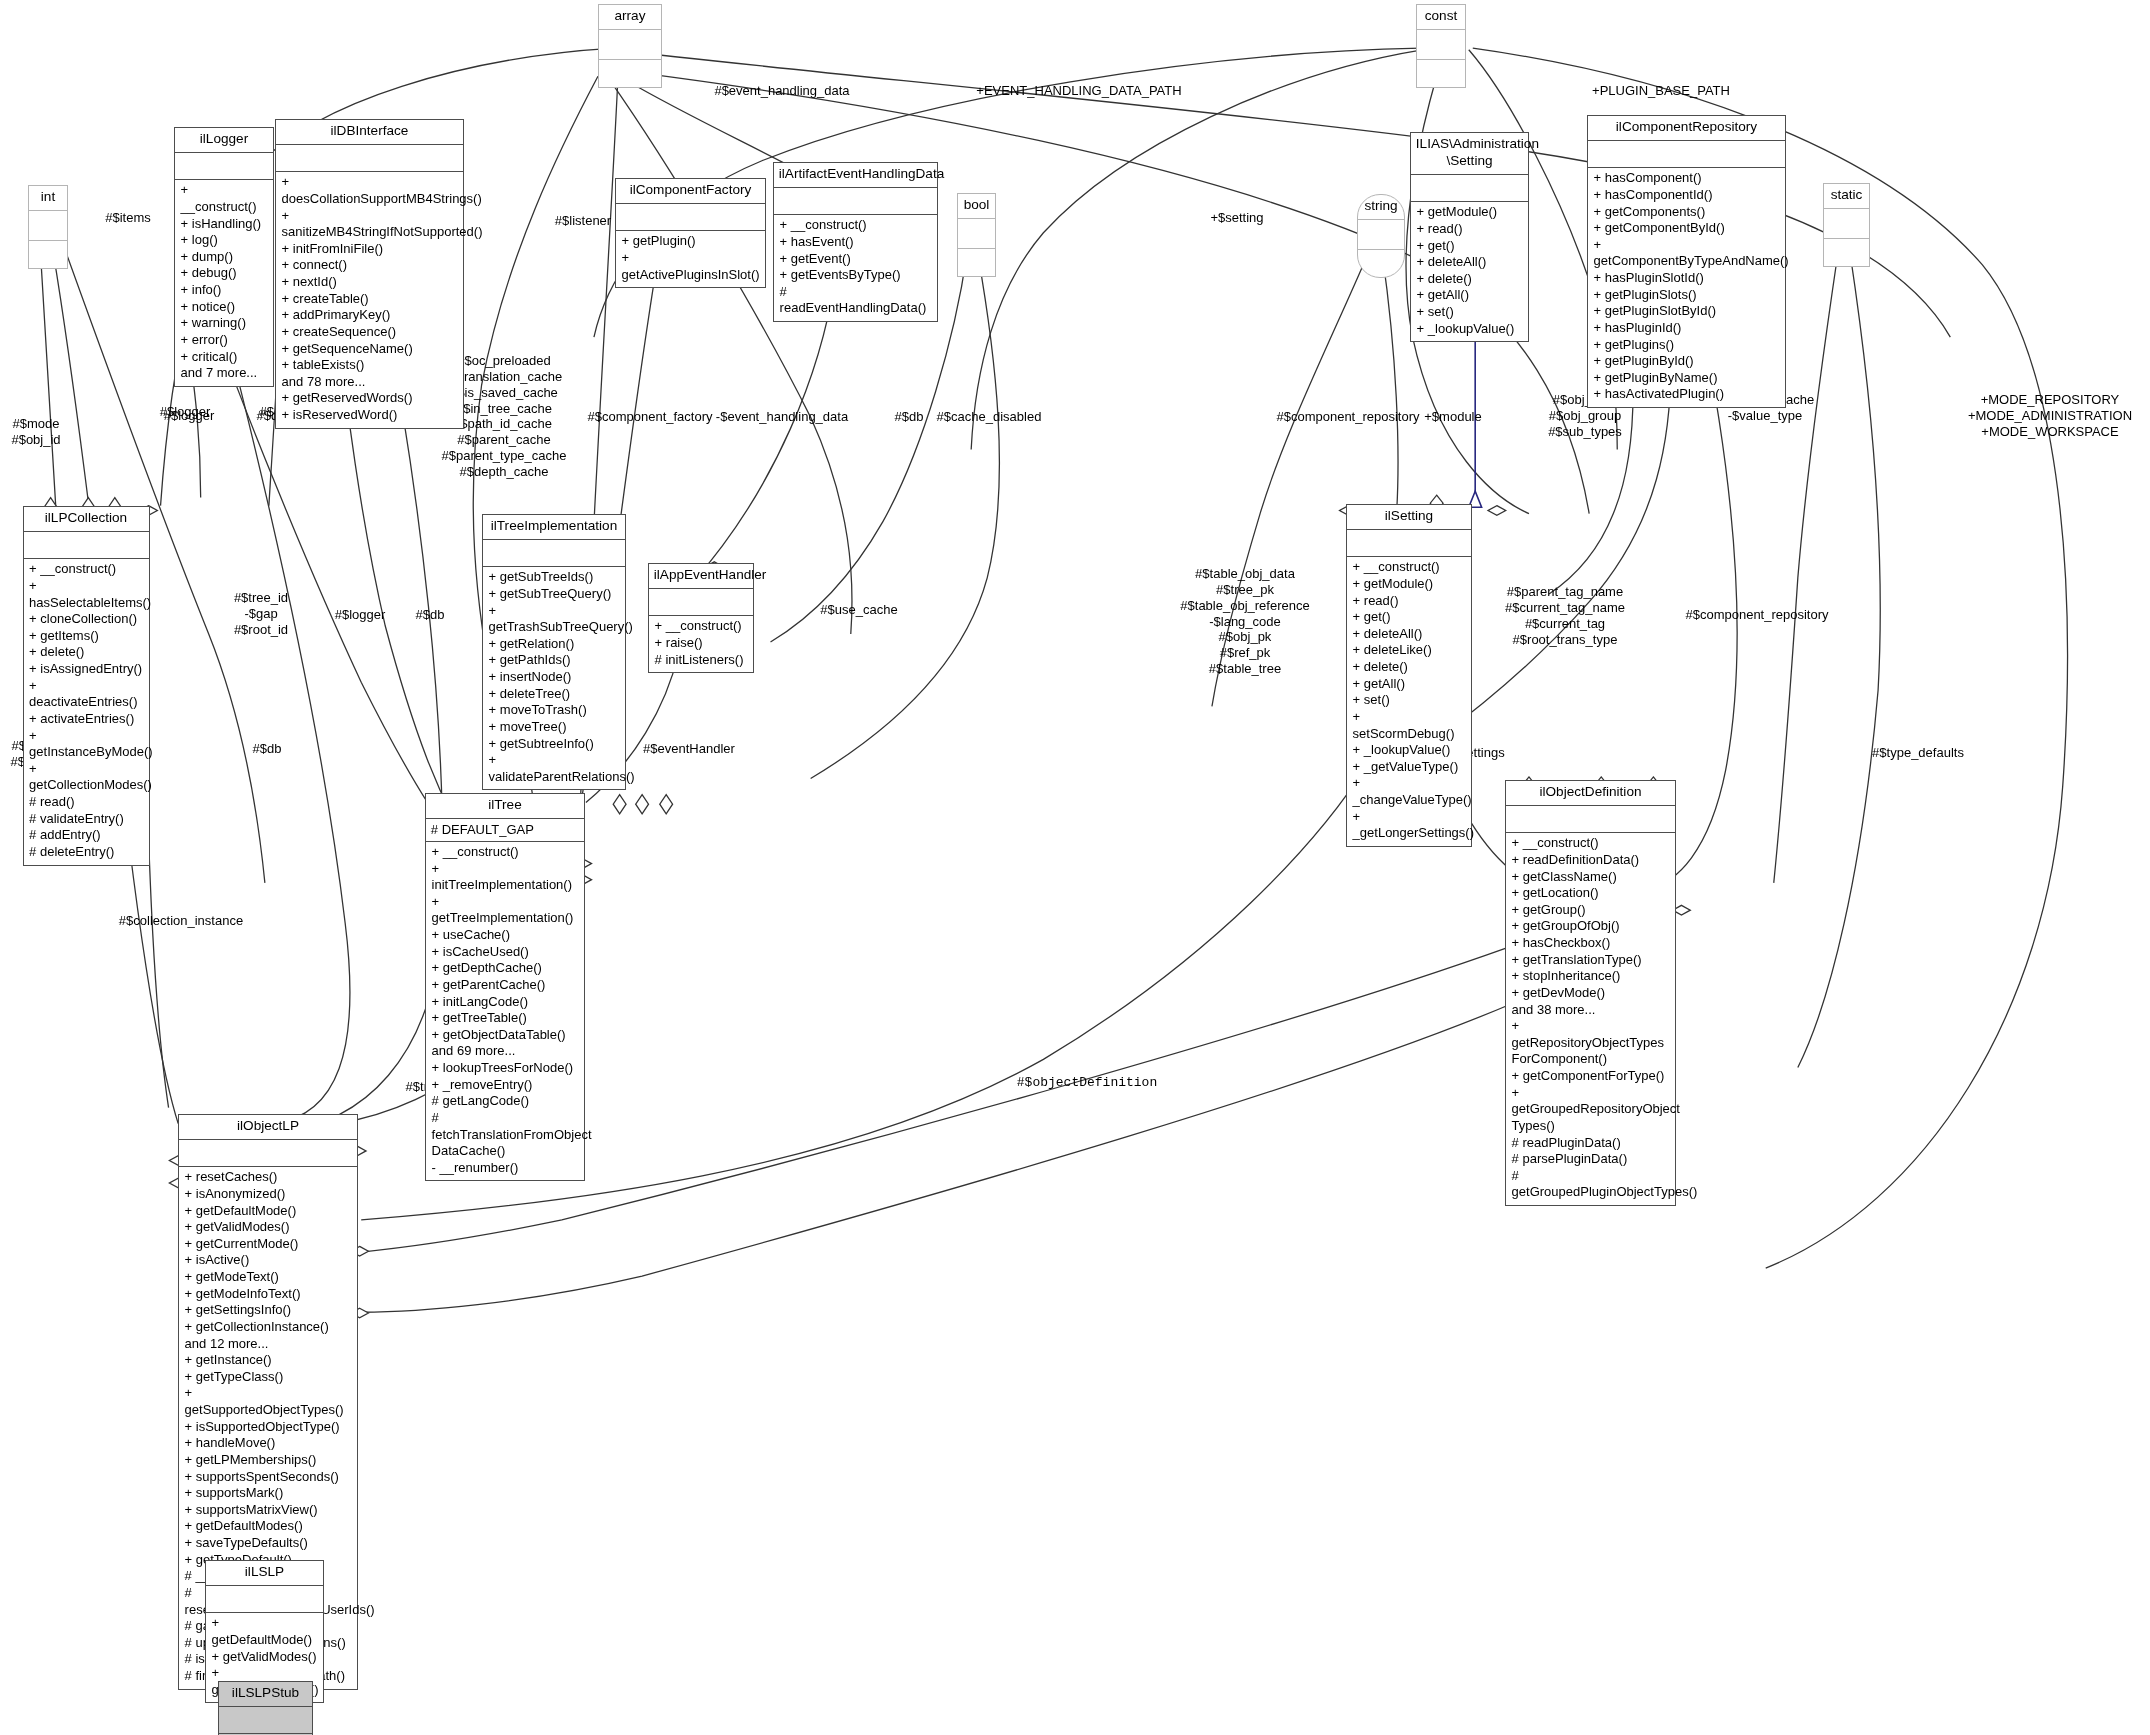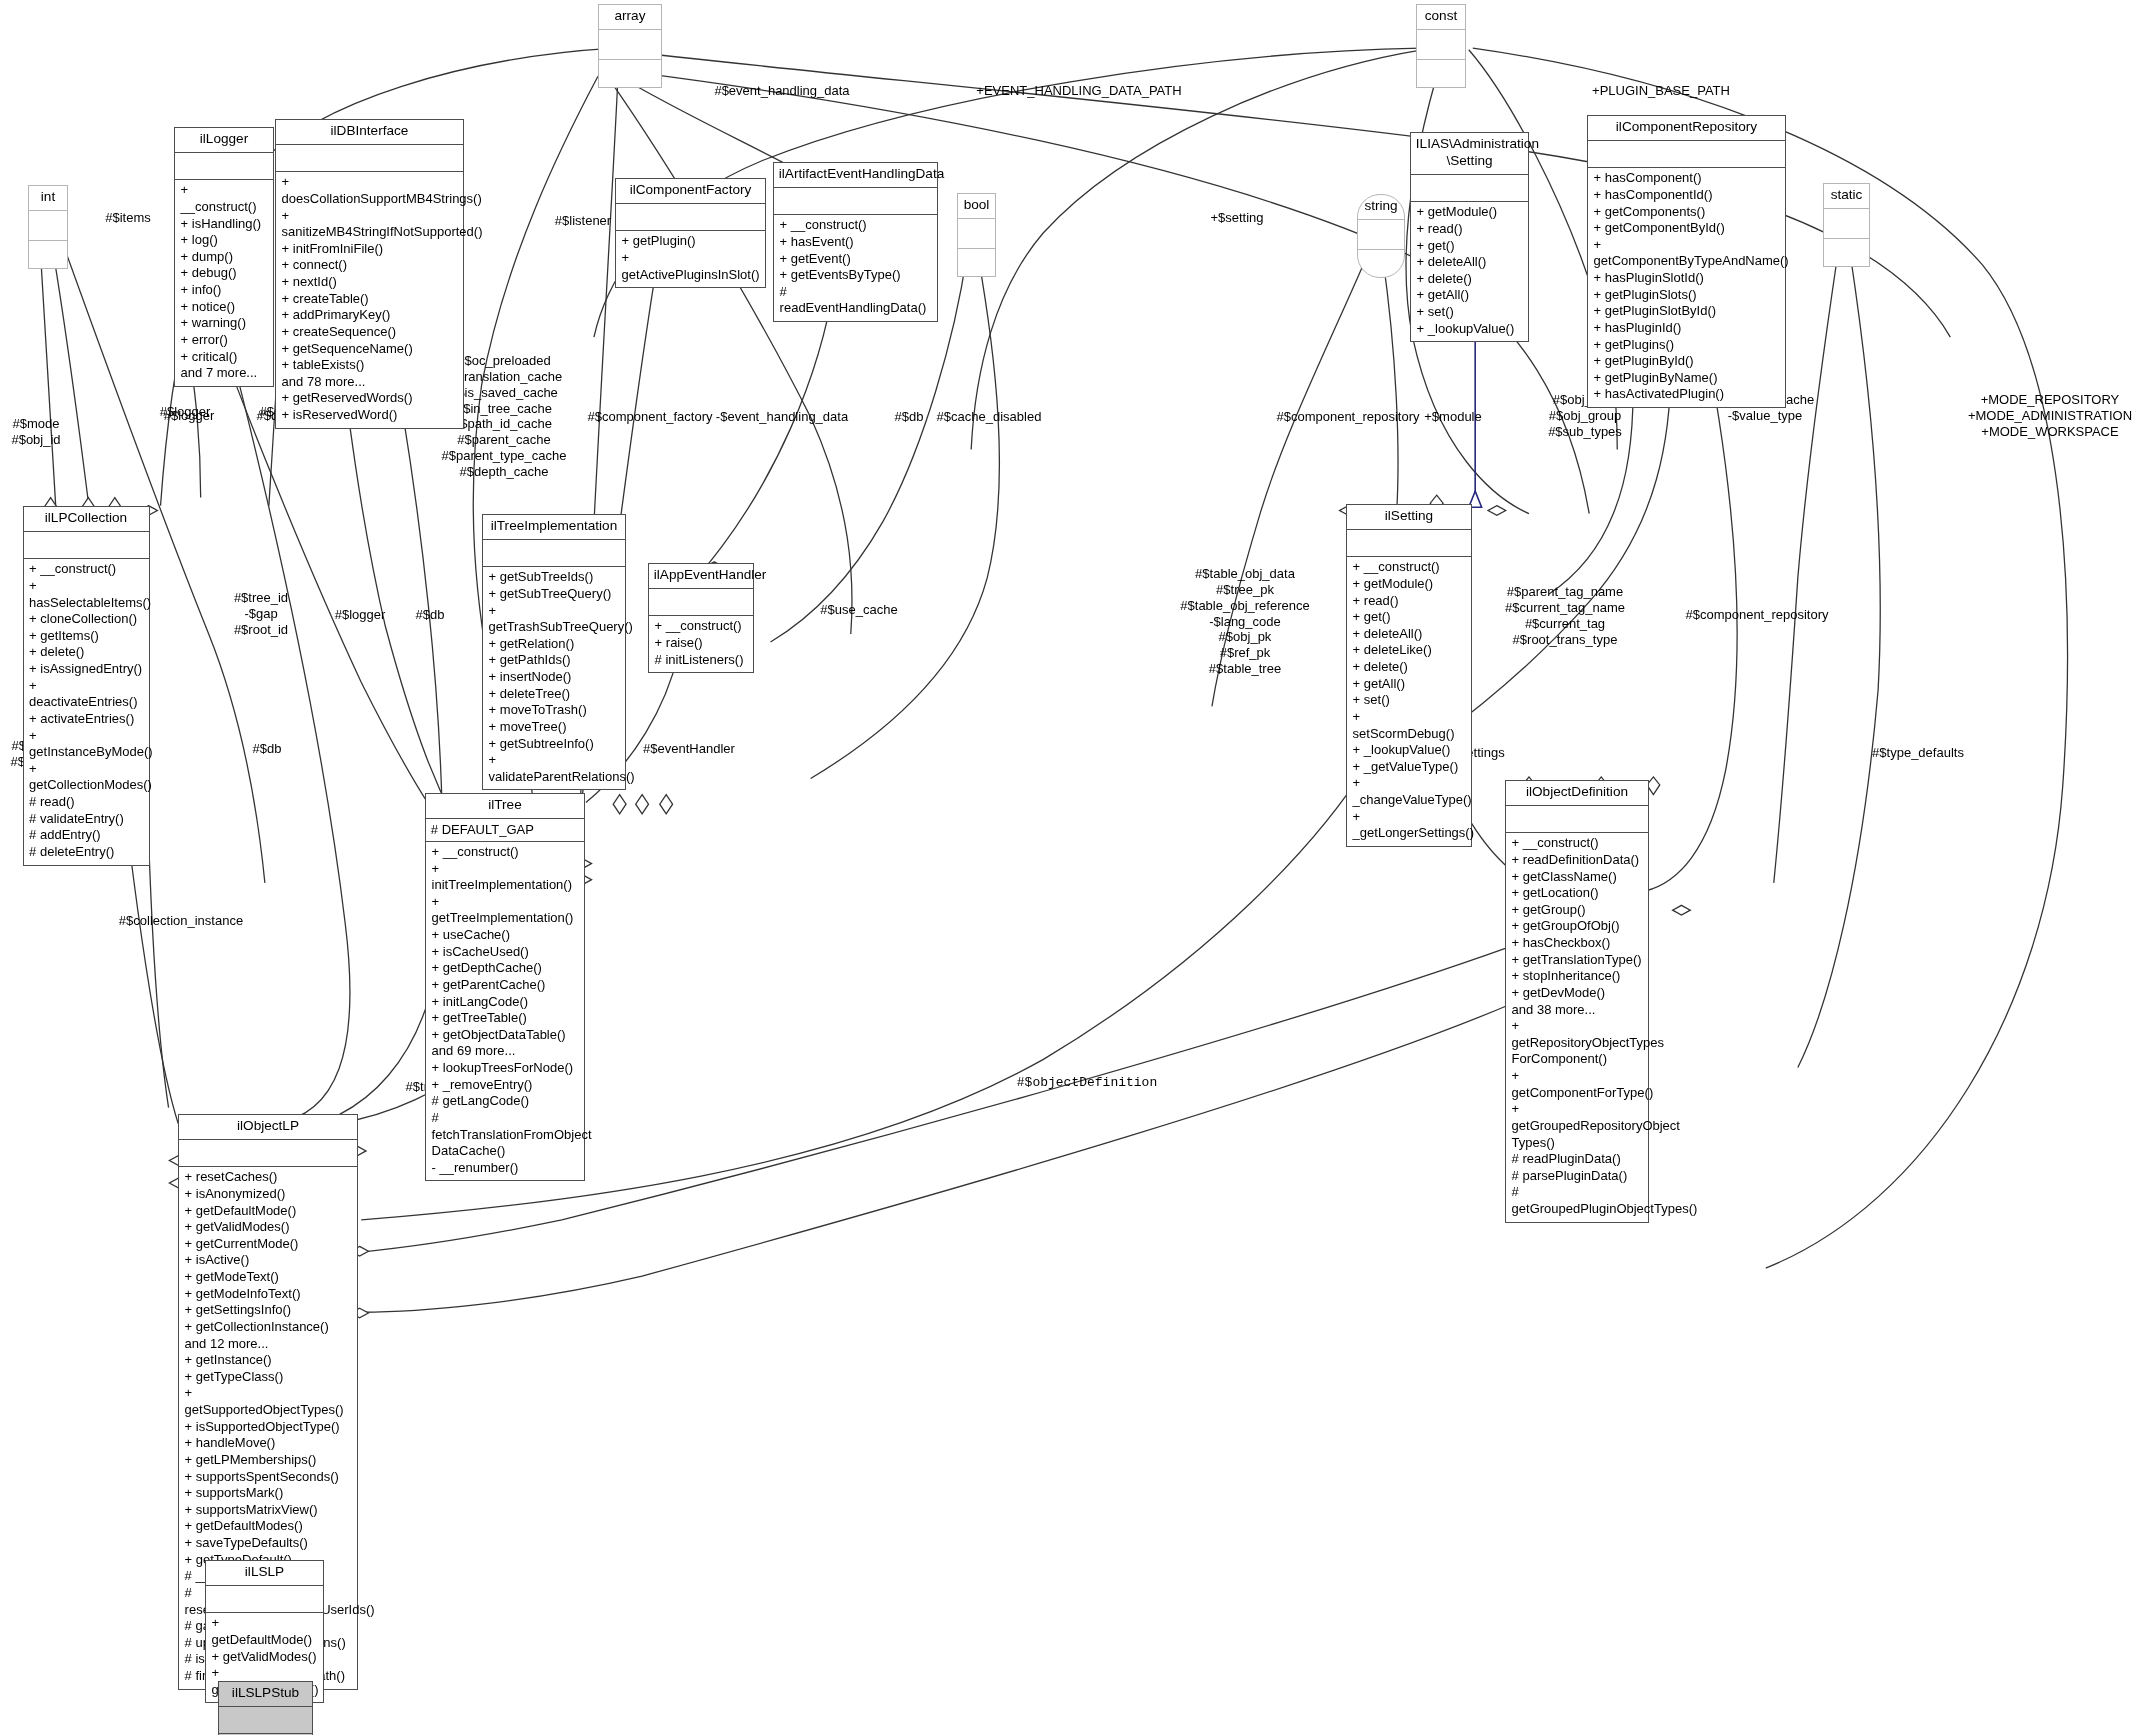--- a/index.html
+++ b/index.html
@@ -427,21 +427,21 @@
       <div>and 69 more...</div>
       <div>+ lookupTreesForNode()</div>
       <div>+ _removeEntry()</div>
       <div># getLangCode()</div>
       <div># fetchTranslationFromObject
 DataCache()</div>
       <div>- __renumber()</div>
     </div>
   </div>
 
-  <div class="node" style="left:1505px; top:780px; width:144px;">
+  <div class="node" style="left:1505px; top:780px; width:171px;">
     <div class="title">ilObjectDefinition</div>
     <div class="attrs sep"></div>
     <div class="ops sep">
       <div>+ __construct()</div>
       <div>+ readDefinitionData()</div>
       <div>+ getClassName()</div>
       <div>+ getLocation()</div>
       <div>+ getGroup()</div>
       <div>+ getGroupOfObj()</div>
       <div>+ hasCheckbox()</div>

